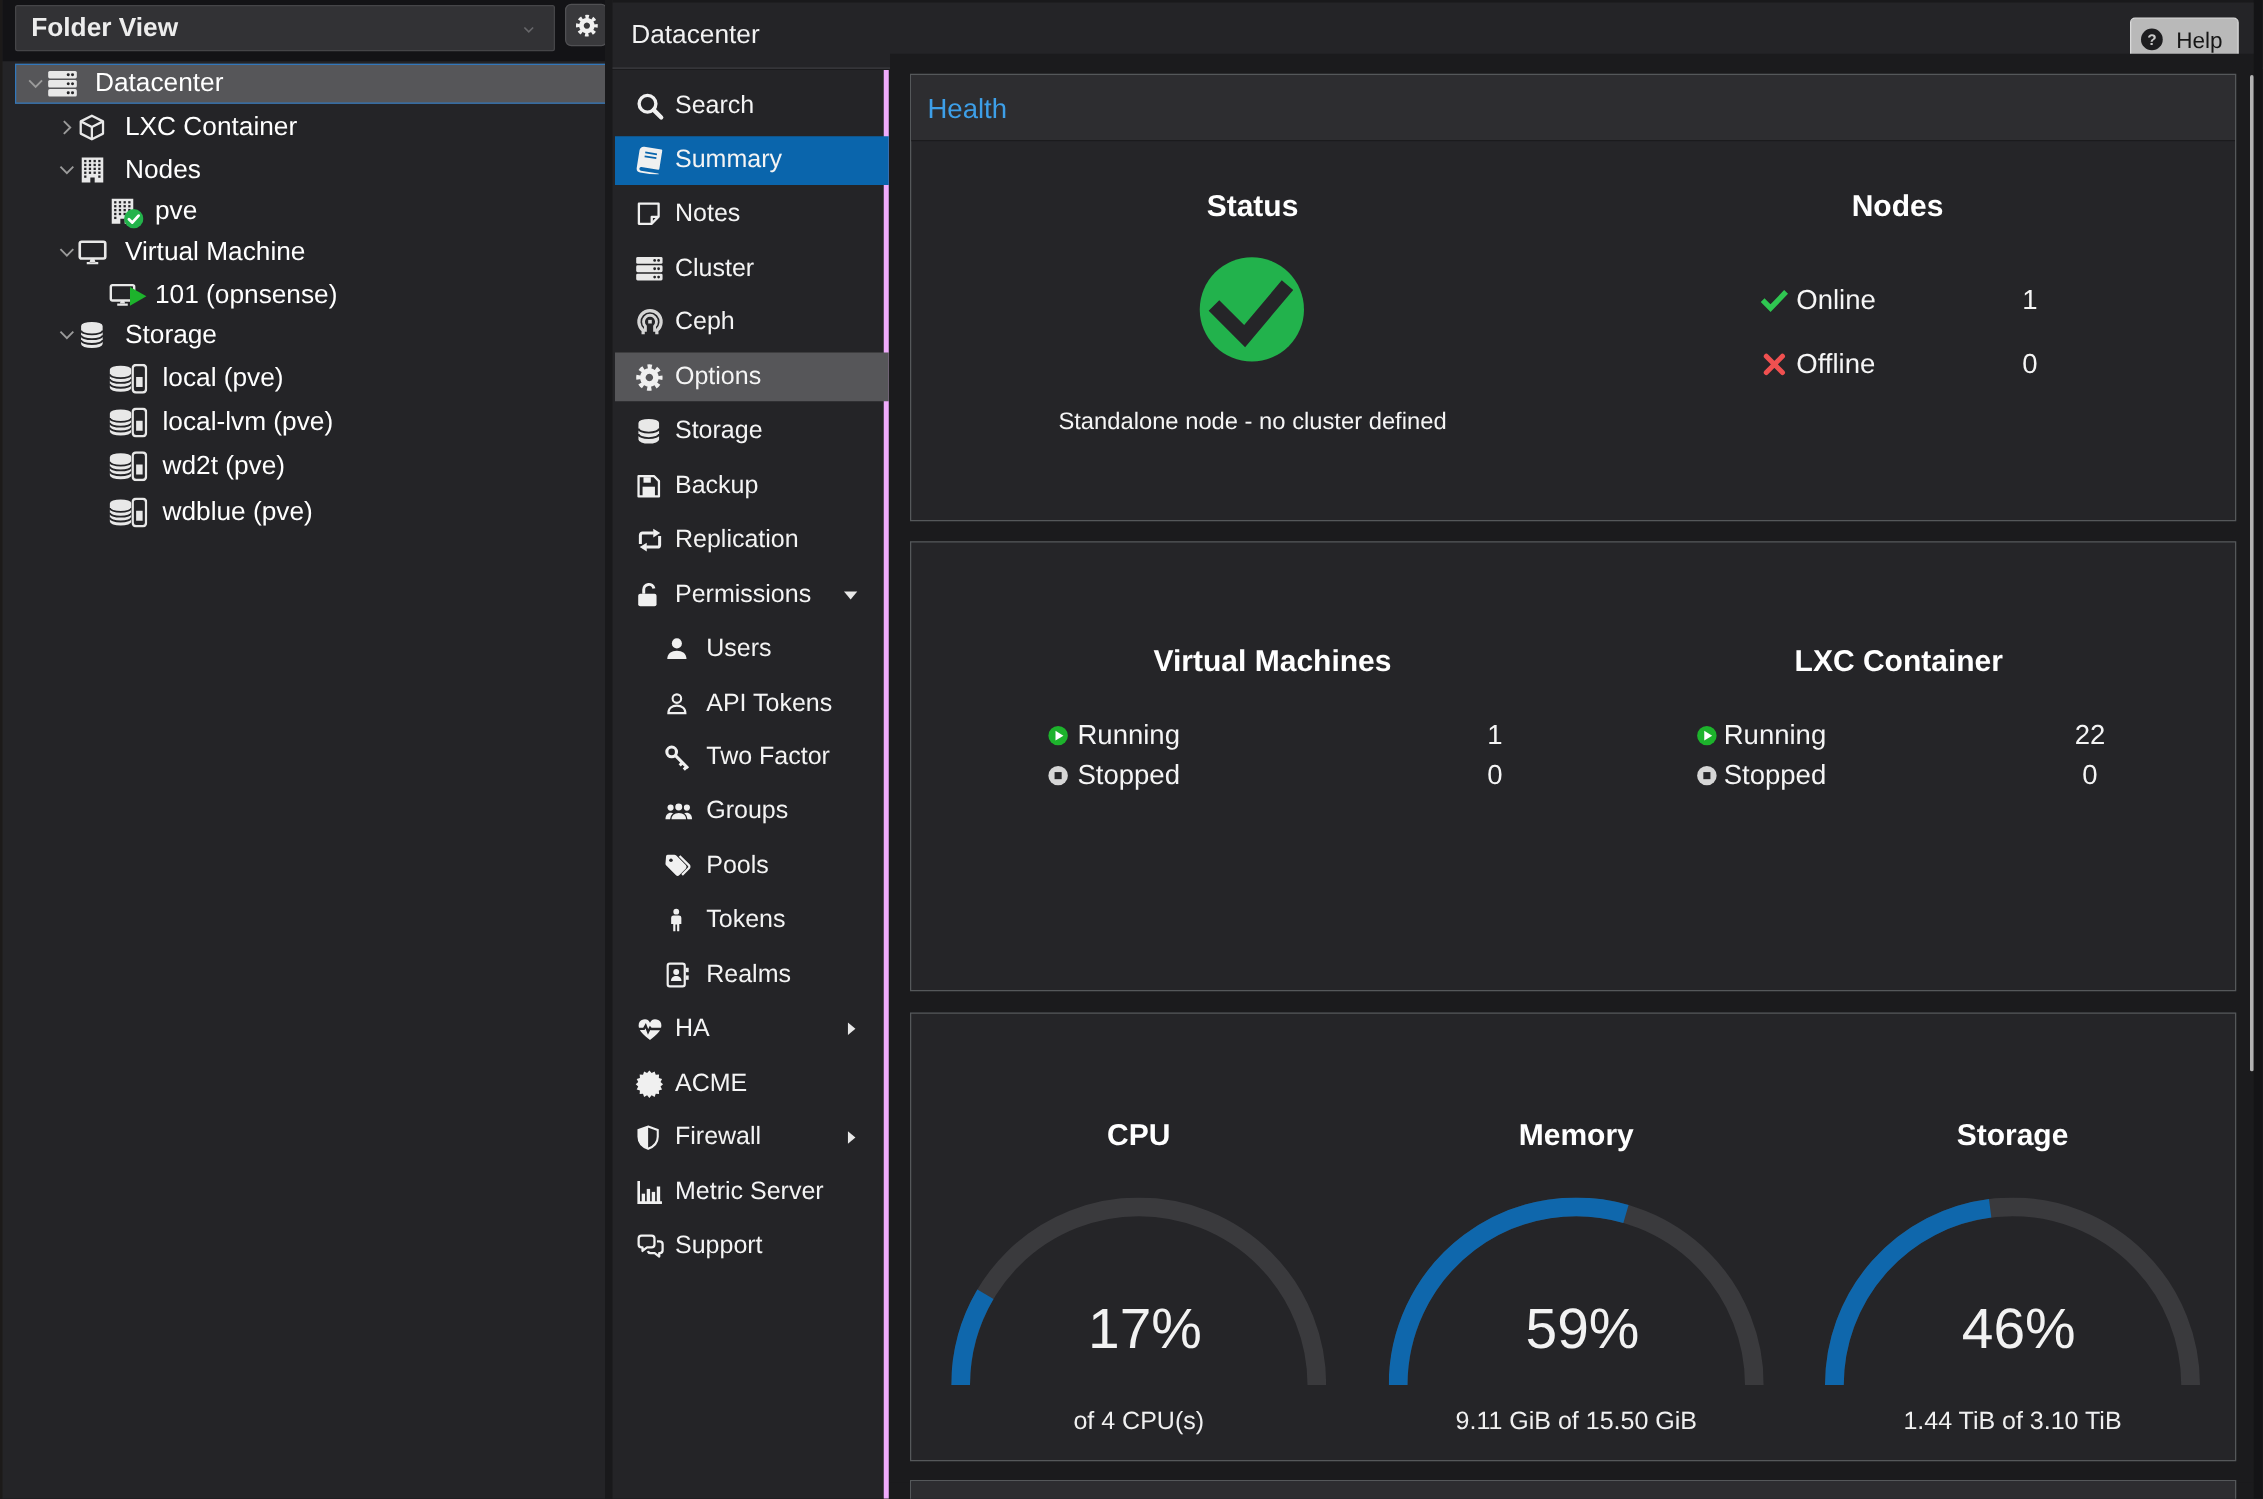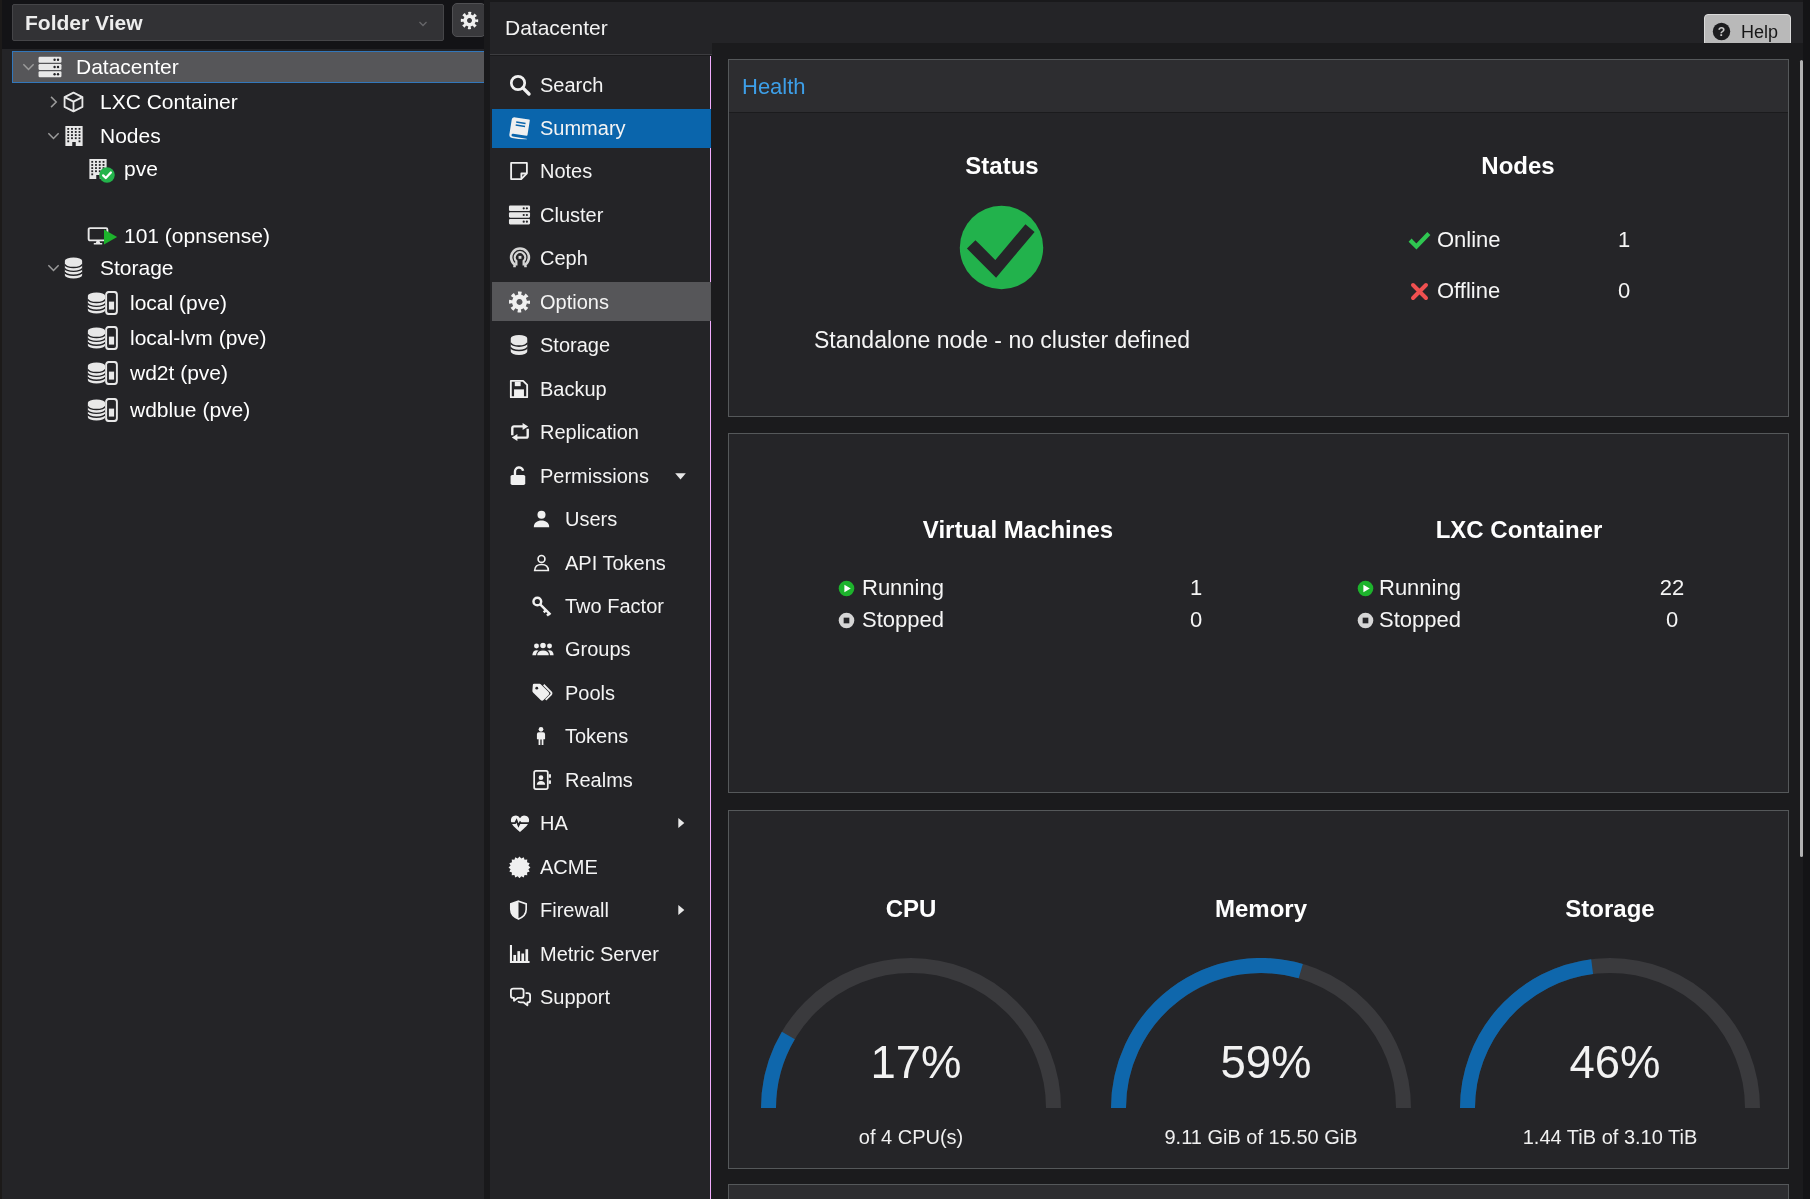--- a/index.html
+++ b/index.html
@@ -18,21 +18,21 @@
   .trow { position:absolute; left:0; width:484px; height:33px; color:#ffffff; font-size:21px; }
   .trow .lbl { position:absolute; top:50%; transform:translateY(-50%); white-space:nowrap; }
   .trow svg, .trow .chev { position:absolute; top:50%; transform:translateY(-50%); }
   #dcrow { position:absolute; left:10px; top:51px; width:473px; height:32px; background:#565659; border:1px solid #3277bb; }
   
   #hdr { position:absolute; left:490px; top:0; width:1320px; height:55px; background:#242427; border-bottom:1px solid #3d3d40; }
   #hdr .title { position:absolute; left:15px; top:16px; font-size:21px; color:#f2f2f2; }
   #helpbtn { position:absolute; left:1214px; top:14px; width:87px; height:34px; background:#b9b9b9;
     border:1px solid #dadada; border-radius:4px; color:#161616; font-size:18px; }
   
-  #menu { position:absolute; left:490px; top:56px; width:221px; height:1143px; background:#242427; border-right:1px solid #f0abfc; }
+  #menu { position:absolute; left:490px; top:56px; width:221px; height:1143px; background:#242427; border-right:4px solid #f0abfc; }
   .mitem { position:absolute; left:2px; width:219px; height:39px; color:#f4f4f4; font-size:20px; }
   .mitem .lbl { position:absolute; left:48px; top:50%; transform:translateY(-50%); white-space:nowrap; }
   .mitem.sub .lbl { left:73px; }
   .mitem svg { position:absolute; left:16px; top:50%; transform:translateY(-50%); }
   .mitem.sub svg { left:39px; }
   .mitem.sel { background:#0a65ac; }
   .mitem.over { background:#565659; }
   .mitem .exp { position:absolute; left:auto; right:22px; top:50%; transform:translateY(-50%); }
   
   #content { position:absolute; left:712px; top:43px; width:1092px; height:1143px; background:#1b1b1d; }
@@ -290,20 +290,29 @@
     </div>
     <div class="trow" style="top:152.9px">
       <svg style="left:85px" width="22" height="25" viewBox="0 0 24 24">
           <use href="#i-building"></use>
         </svg>
       <svg style="left:97px;margin-top:6px" width="16" height="16" viewBox="0 0 24 24">
           <use href="#i-checkc"></use>
         </svg>
       <span class="lbl" style="left:122px">pve</span>
     </div>
+    <div class="trow" style="top:185.6px">
+      <svg class="chev" style="left:45px" width="13" height="13" viewBox="0 0 24 24">
+          <use href="#i-chevdown"></use>
+        </svg>
+      <svg style="left:59px" width="26" height="24" viewBox="0 0 24 24">
+          <use href="#i-desktop"></use>
+        </svg>
+      <span class="lbl" style="left:98px">Virtual Machine</span>
+    </div>
     <div class="trow" style="top:219px">
       <svg style="left:84px" width="24" height="22" viewBox="0 0 24 24">
           <use href="#i-desktop"></use>
         </svg>
       <svg style="left:99px;margin-top:1px" width="18" height="19" viewBox="0 0 24 24">
           <use href="#i-play"></use>
         </svg>
       <span class="lbl" style="left:122px">101 (opnsense)</span>
     </div>
     <div class="trow" style="top:251.7px">
@@ -509,21 +518,21 @@
   </div>
   <div id="content">
     <div class="panel" style="top:16px;height:358px">
       <div class="ptitle">
           <span>Health</span>
         </div>
       <div class="h2c" style="left:273px;top:92px">Status</div>
       <svg style="position:absolute;left:229px;top:144px" width="87" height="87" viewBox="0 0 24 24">
           <use href="#i-checkbig"></use>
         </svg>
-      <div class="btxt ctr" style="left:273px;top:267px;font-size:23px">Standalone node - no cluster defined</div>
+      <div class="btxt ctr" style="left:273px;top:267px;font-size:19px">Standalone node - no cluster defined</div>
       <div class="h2c" style="left:789px;top:92px">Nodes</div>
       <svg style="position:absolute;left:679px;top:169px" width="23" height="23" viewBox="0 0 24 24">
           <use href="#i-check"></use>
         </svg>
       <div class="btxt" style="left:708px;top:167px">Online</div>
       <div class="btxt ctr" style="left:895px;top:167px">1</div>
       <svg style="position:absolute;left:680px;top:221px" width="21" height="21" viewBox="0 0 24 24">
           <use href="#i-times"></use>
         </svg>
       <div class="btxt" style="left:708px;top:218px">Offline</div>

